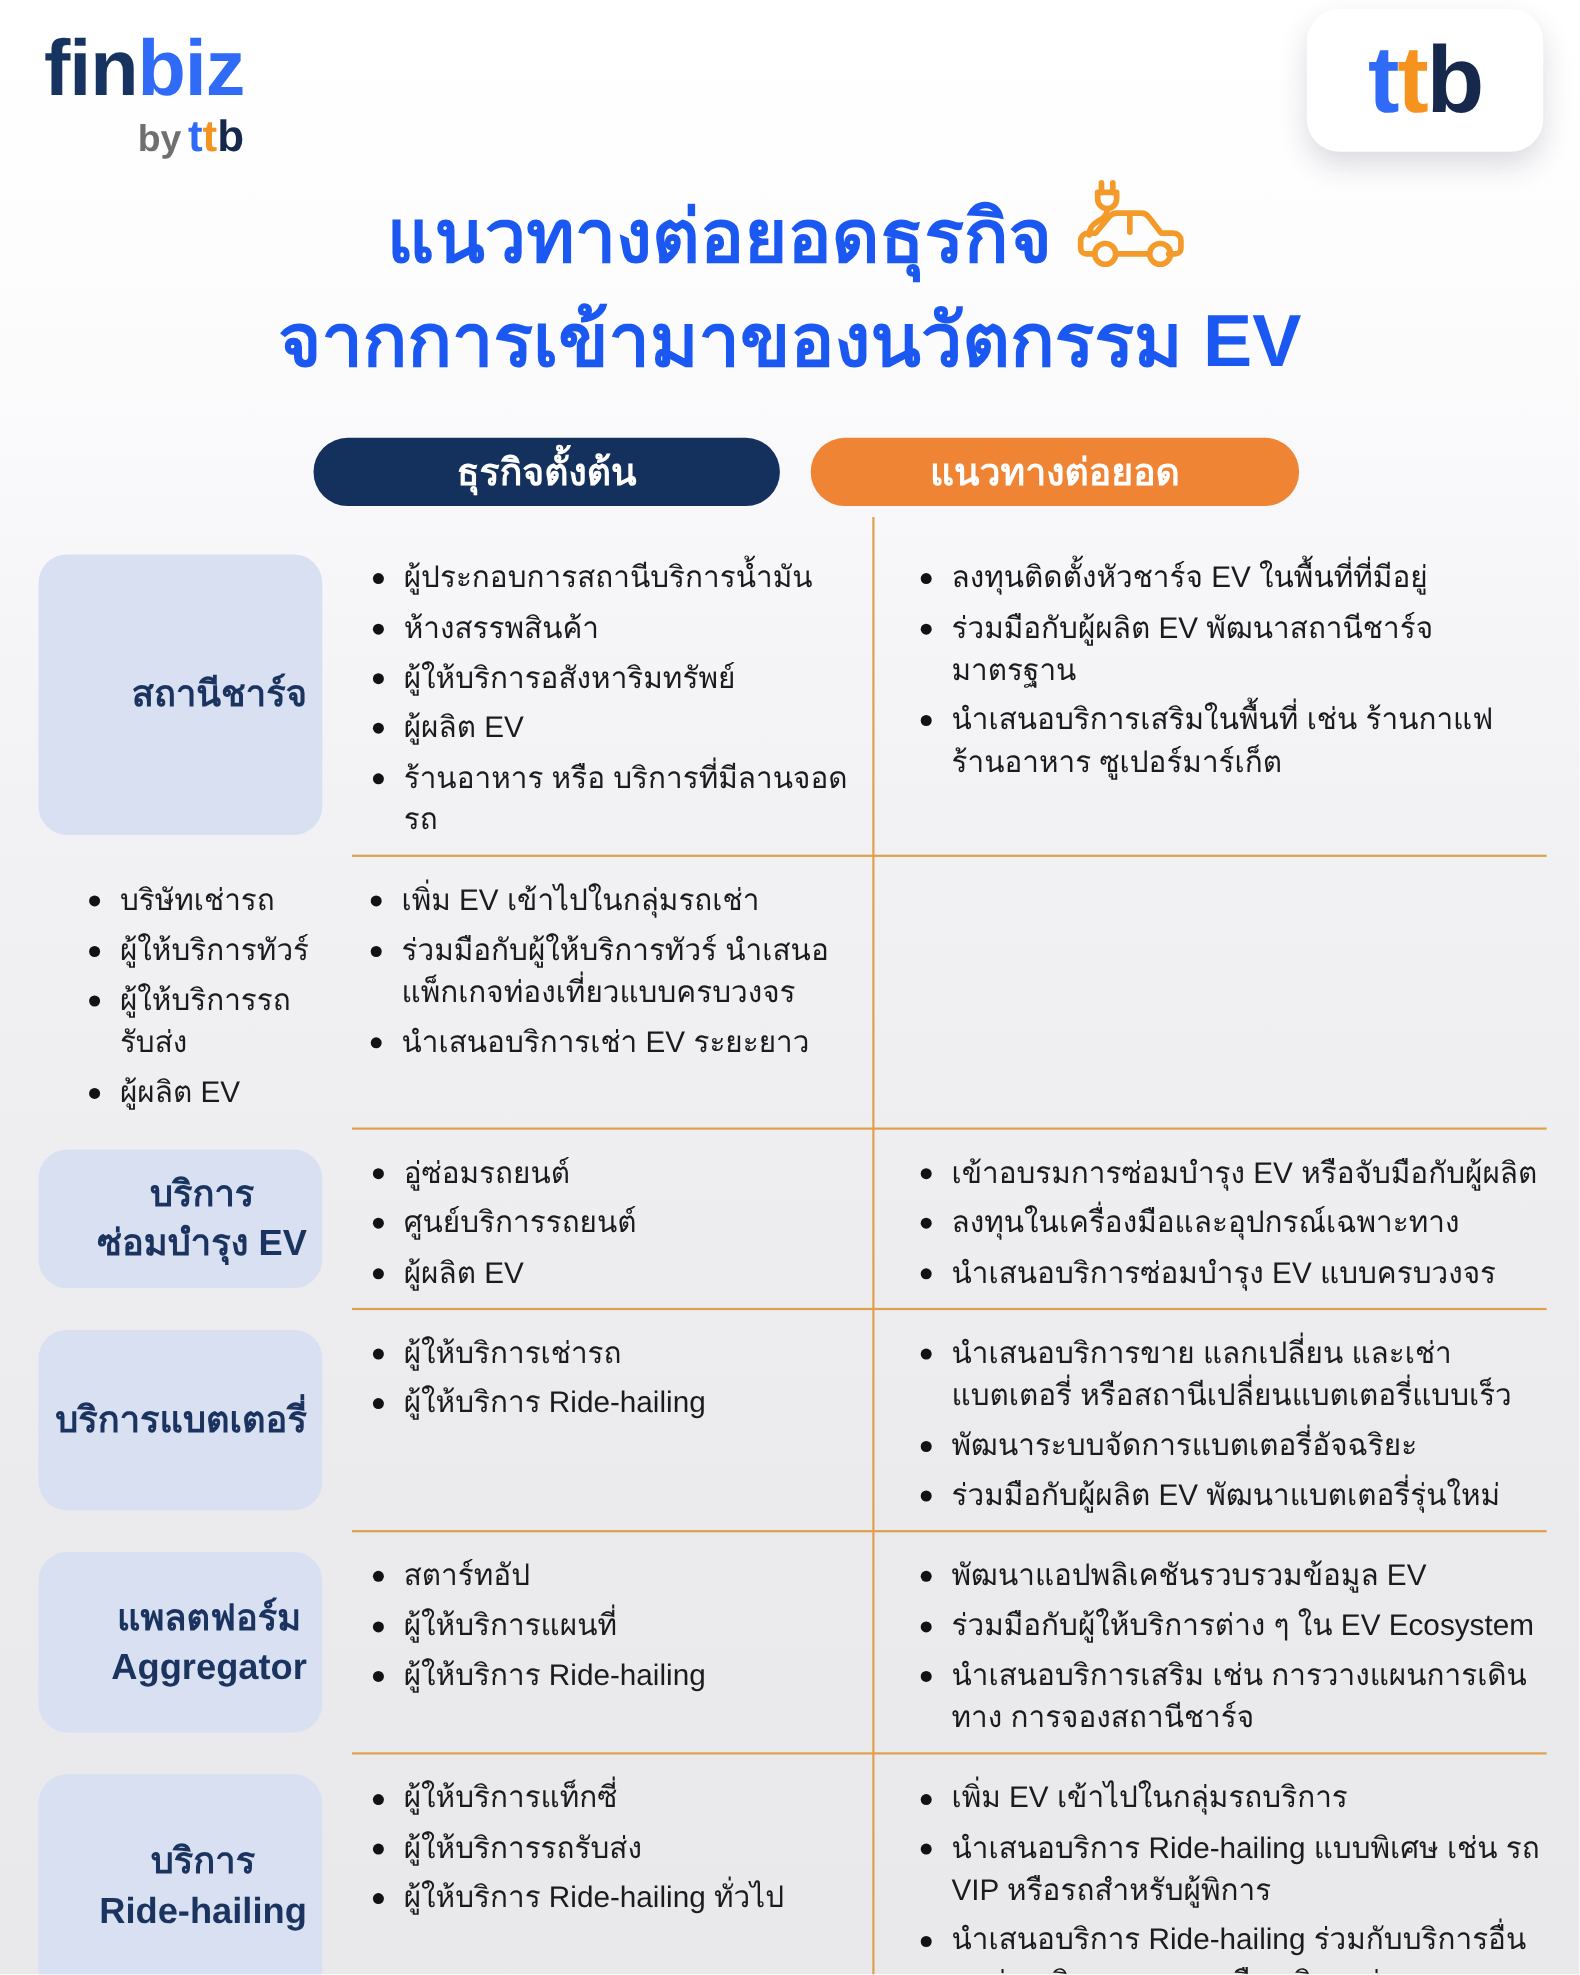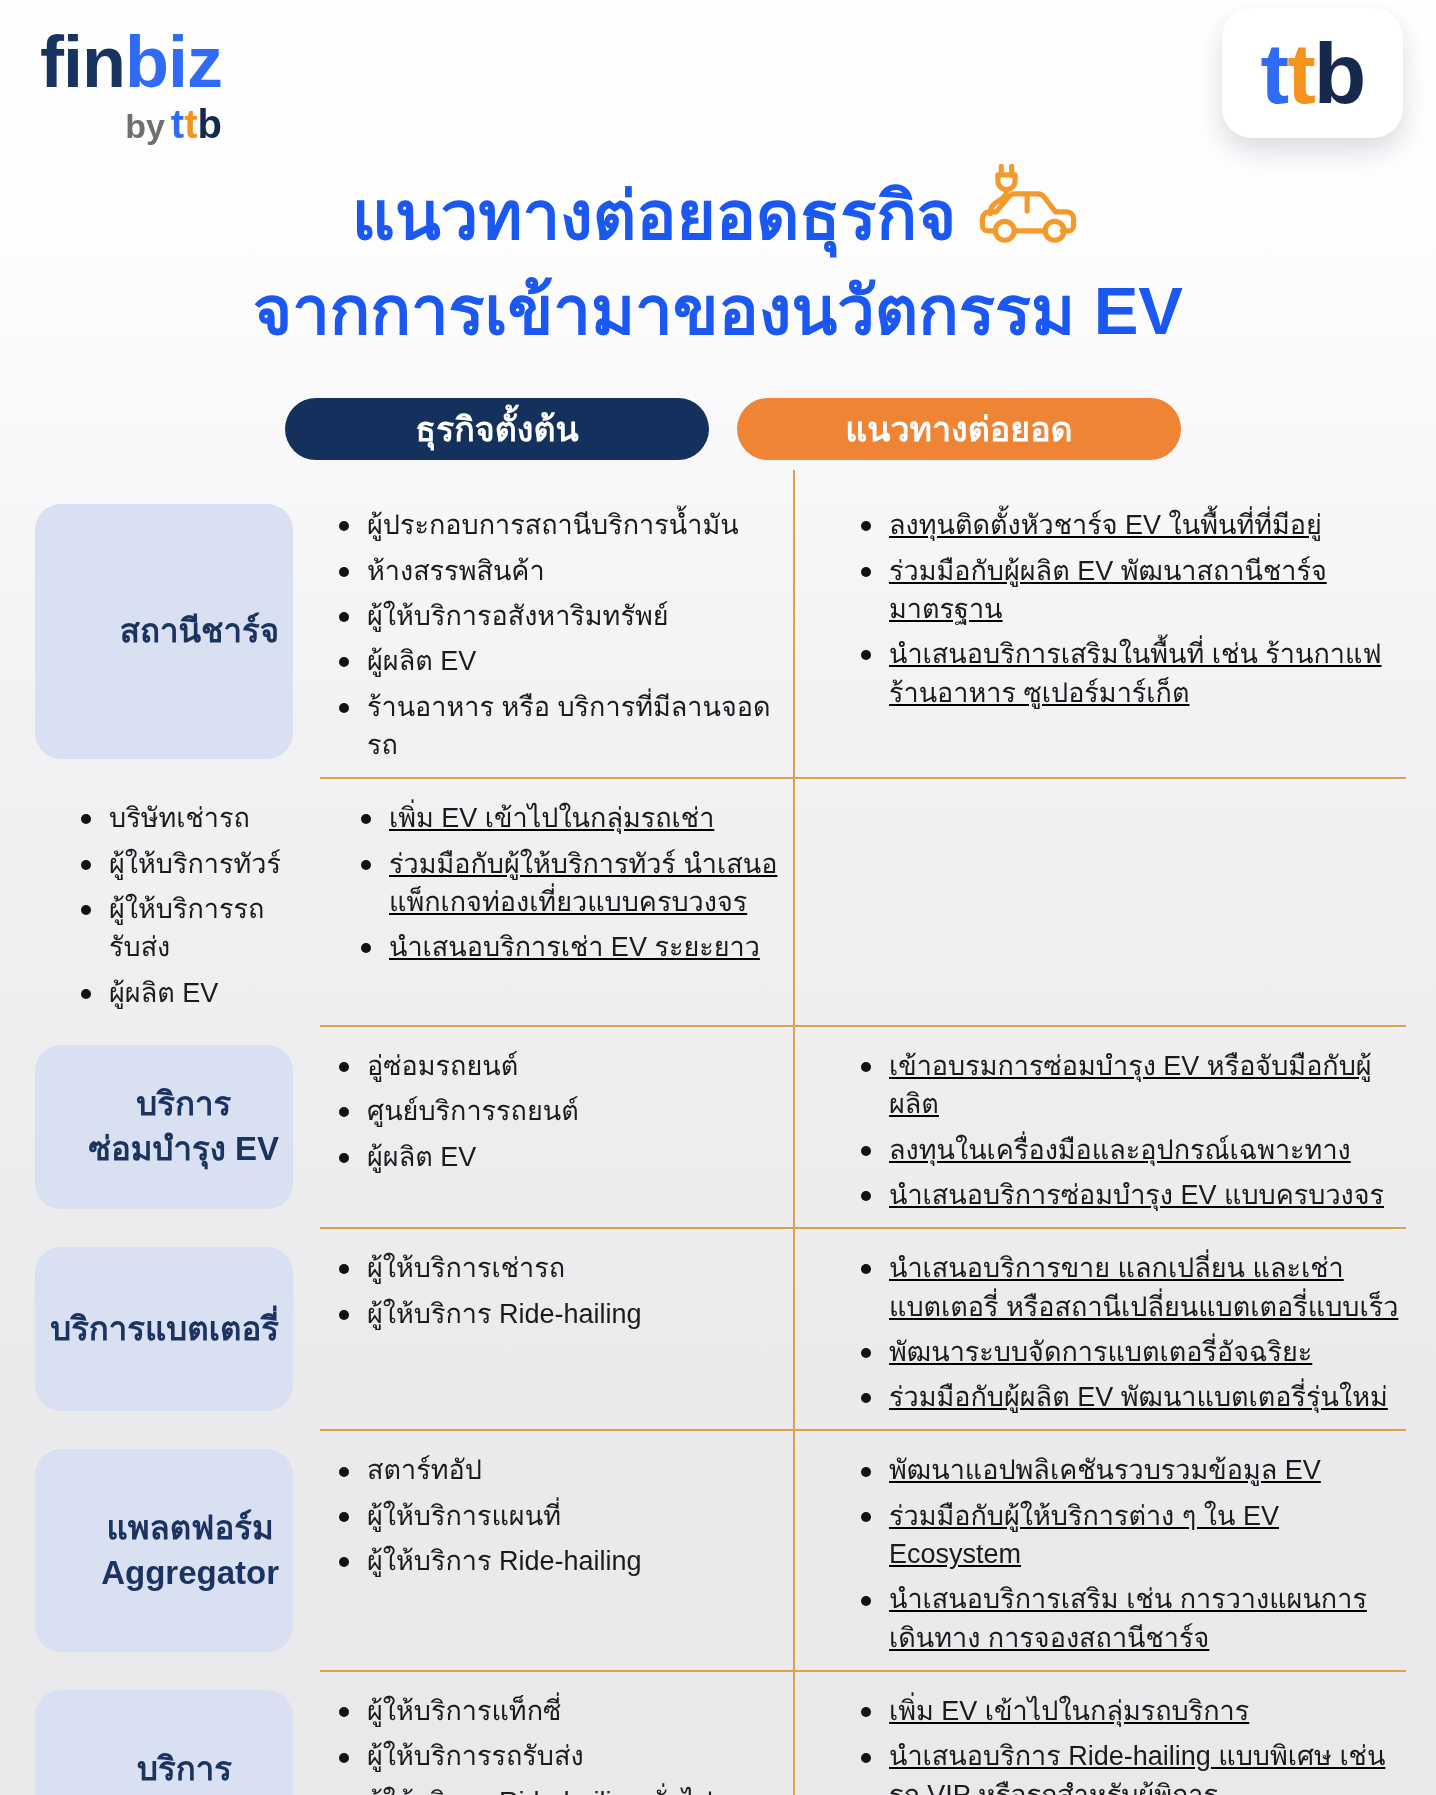--- a/index.html
+++ b/index.html
@@ -27,21 +27,21 @@
   .finbiz-word .fin{color:#17335F;}
   .finbiz-word .biz{color:#2F6BF6;}
   .finbiz-sub{margin-top:6px;text-align:right;font-size:40px;font-weight:800;}
   .finbiz-sub .by{color:#6F6F72;font-weight:600;font-size:34px;margin-right:6px;}
   .t-blue{color:#2F6BF6;}
   .t-orange{color:#F6921E;}
   .t-navy{color:#16294D;}
 
   .ttb-card{
     position:absolute;right:33px;top:8px;
-    width:181px;height:130px;border-radius:30px;background:#ffffff;
+    width:215px;height:130px;border-radius:30px;background:#ffffff;
     box-shadow:0 12px 26px rgba(30,40,70,0.16);
     display:flex;align-items:center;justify-content:center;
     font-size:86px;font-weight:800;letter-spacing:-2px;line-height:1;
   }
 
   
   .title-wrap{padding-top:168px;text-align:center;color:var(--blue);}
   .title-line{font-size:67px;font-weight:800;line-height:1.42;margin:0;}
   .title-row1{display:flex;align-items:flex-start;justify-content:center;gap:16px;}
   .car-icon{width:112px;height:86px;margin-top:-6px;flex:none;}
@@ -71,21 +71,21 @@
   .cat-card{
     background:var(--card-bg);border-radius:26px;margin:12px 0;
     display:flex;align-items:center;justify-content:flex-end;text-align:center;
   }
   .cat-label{
     color:var(--card-text);font-size:33px;font-weight:700;
     line-height:1.35;white-space:pre-line;padding:10px 14px;
   }
 
   ul.bullets{margin:14px 0 0 0;padding:0 10px 0 42px;list-style:none;}
-  ul.bullets.ext{padding-left:64px;padding-right:4px;text-decoration:underline;}
+  ul.bullets.ext{padding-left:40px;padding-right:4px;}
   ul.bullets li{
     position:relative;color:var(--text);
     font-size:27px;line-height:1.42;padding-left:32px;margin-bottom:7px;
   }
   ul.bullets li::before{
     content:"";position:absolute;left:4px;top:0.56em;
     width:10px;height:10px;border-radius:50%;background:#121212;
   }
 </style>
 </head>

